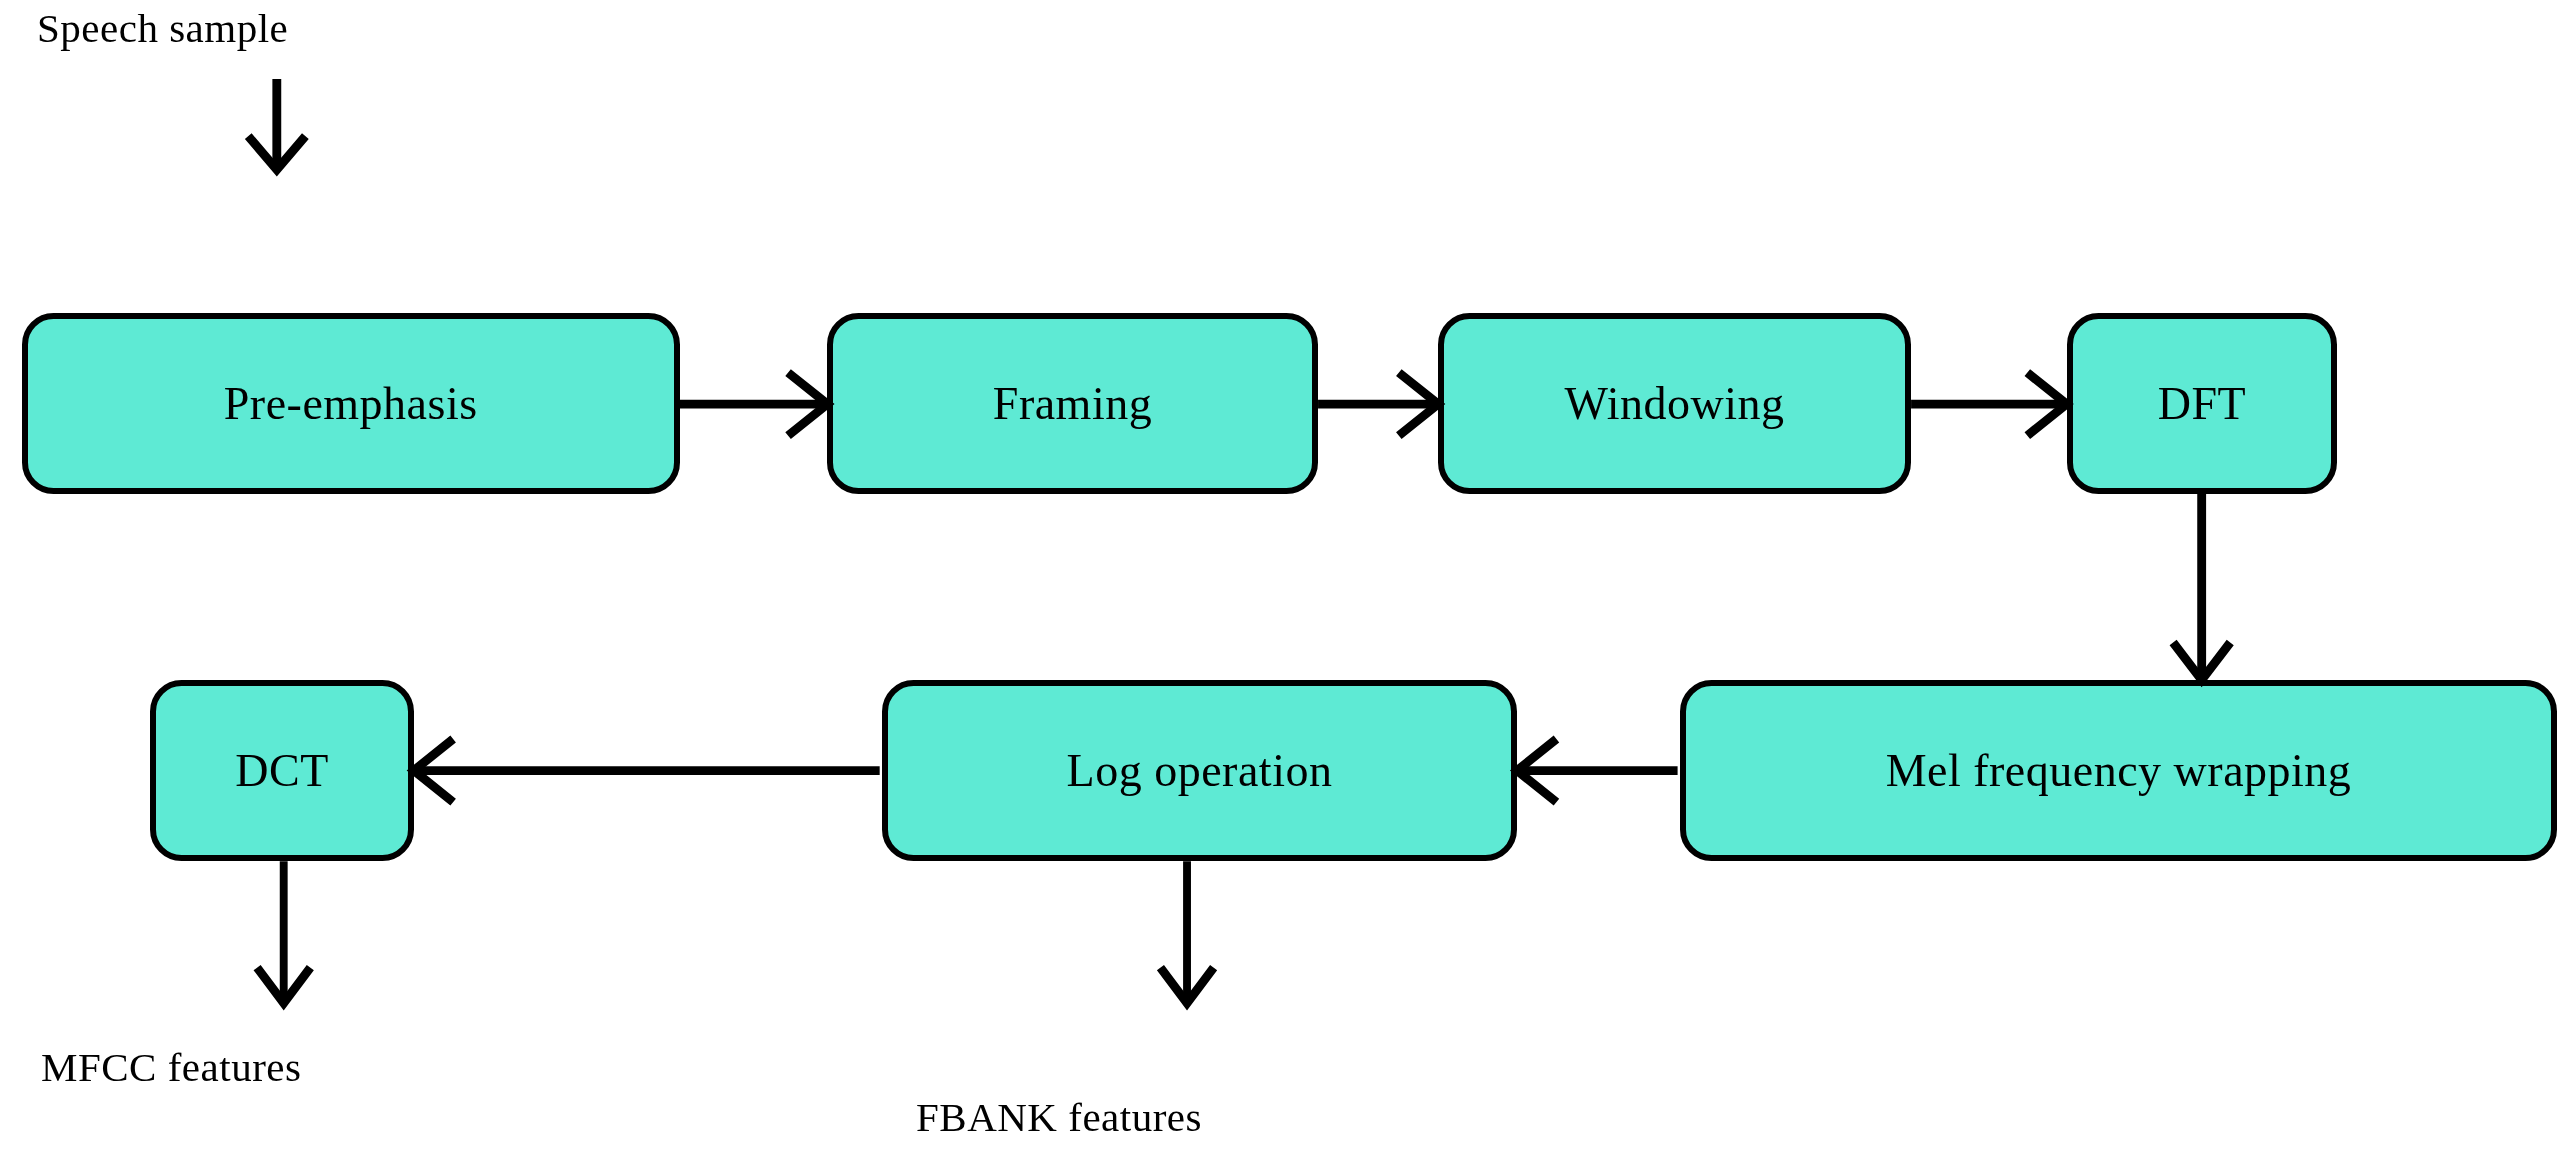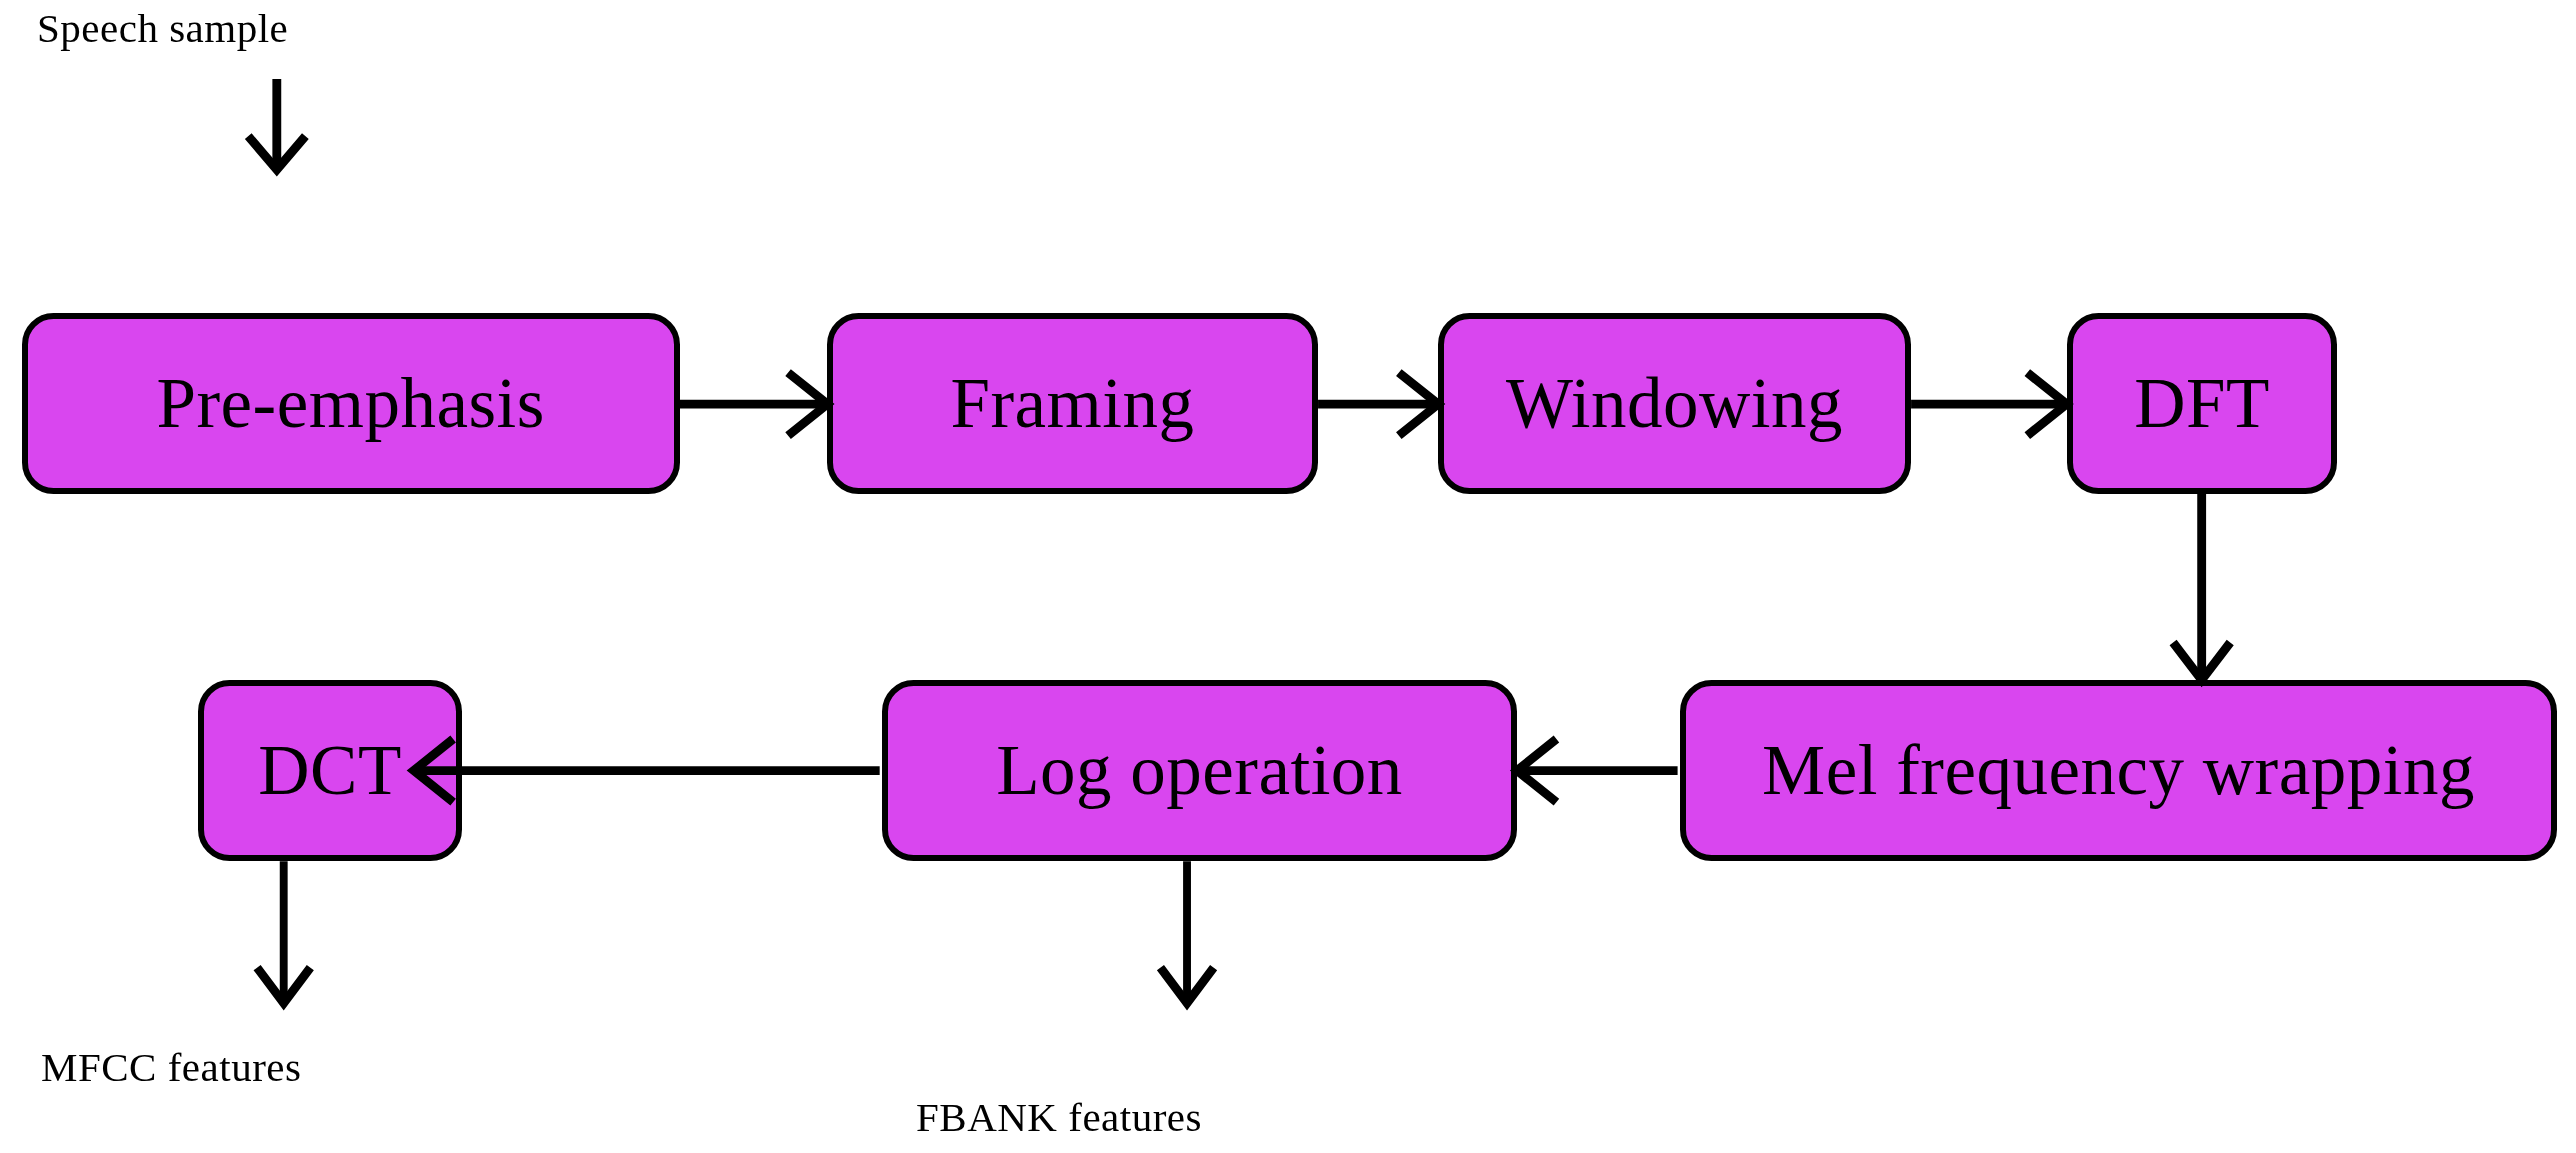--- a/index.html
+++ b/index.html
@@ -15,27 +15,27 @@
     background: #ffffff;
     overflow: hidden;
     font-family: "Liberation Serif", "DejaVu Serif", serif;
   }
   
   .node {
     position: absolute;
     box-sizing: border-box;
     border: 6.9px solid #000000;
     border-radius: 31.5px;
-    background: #d946ef;
+    background: #5eead4;
     display: flex;
     align-items: center;
     justify-content: center;
     color: #000000;
     font-family: "Liberation Serif", "DejaVu Serif", serif;
-    font-size: 71px;
+    font-size: 46px;
     line-height: 1;
     white-space: nowrap;
     letter-spacing: 0.5px;
   }
   
   .flabel {
     position: absolute;
     color: #000000;
     font-family: "Liberation Serif", "DejaVu Serif", serif;
     font-size: 41px;
@@ -74,21 +74,21 @@
   <div class="node" style="left:827px; top:313px; width:491px; height:181px;">Framing</div>
 
   <div class="node" style="left:1438px; top:313px; width:473px; height:181px;">Windowing</div>
 
   <div class="node" style="left:2067px; top:313px; width:270px; height:181px;">DFT</div>
 
   <div class="node" style="left:1680px; top:680px; width:877px; height:181px;">Mel frequency wrapping</div>
 
   <div class="node" style="left:882px; top:680px; width:635px; height:181px;">Log operation</div>
 
-  <div class="node" style="left:150px; top:680px; width:264px; height:181px;margin-left:48px;">DCT</div>
+  <div class="node" style="left:150px; top:680px; width:264px; height:181px;">DCT</div>
 
   <div class="flabel" style="left:41px; top:1047px;text-align:center;">MFCC features</div>
 
   <div class="flabel" style="left:916px; top:1097px;">FBANK features</div>
 
   <svg id="wires" viewBox="0 0 2615 1171">
 
     <g>
       <line class="wire" x1="281" y1="80" x2="281" y2="168"></line>
       <polyline class="head" points="252,138 281,172 310,138"></polyline>

